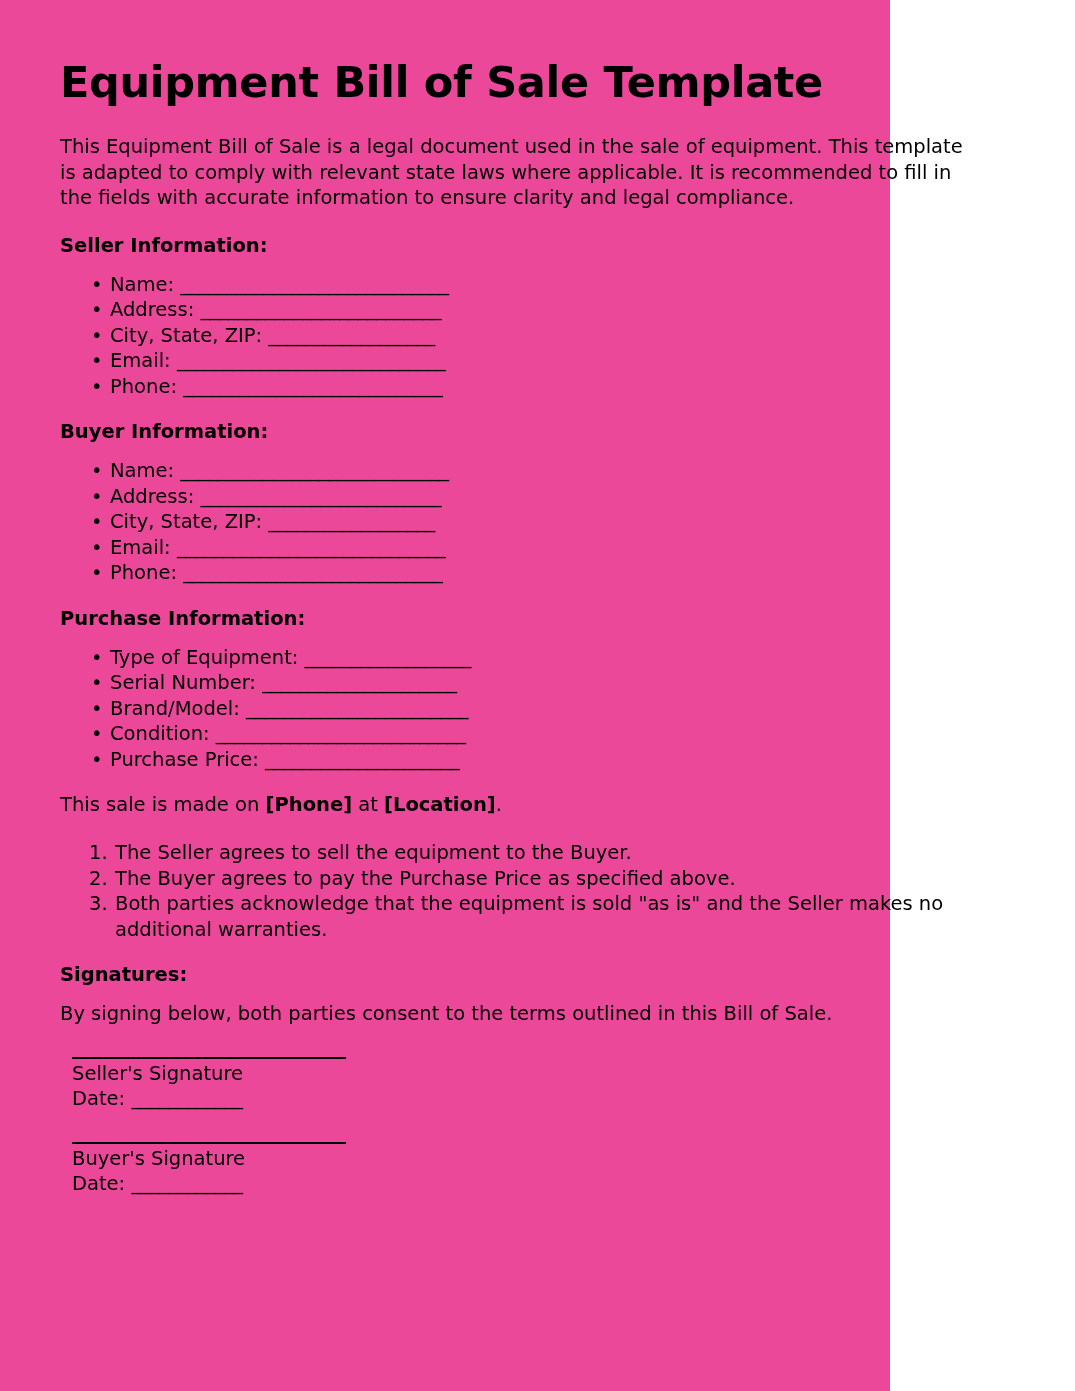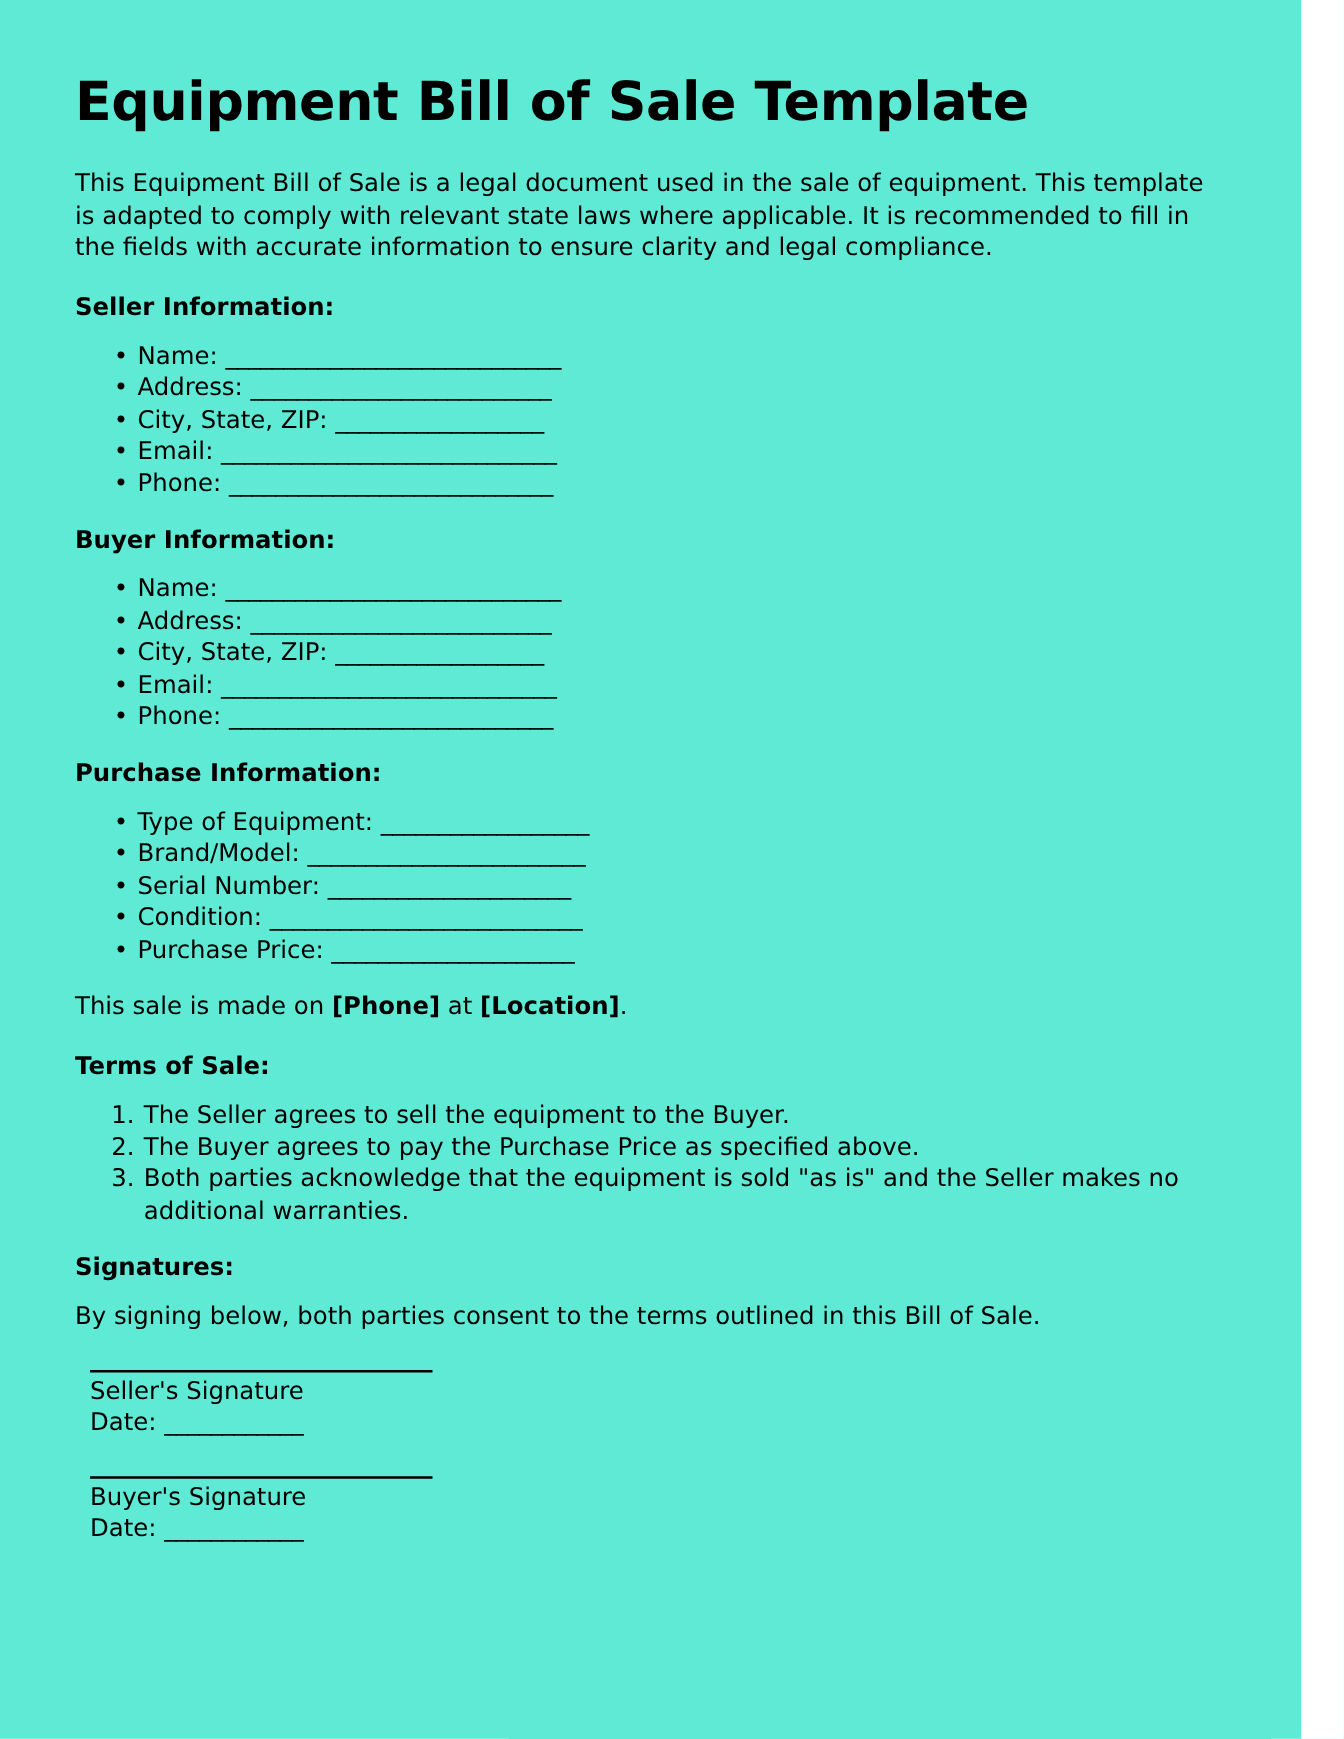--- a/index.html
+++ b/index.html
@@ -14,23 +14,23 @@
     position: relative;
     font-family: "DejaVu Sans", sans-serif;
     color: #000000;
     overflow: hidden;
   }
 
   .page {
     position: absolute;
     left: 0;
     top: 0;
-    width: 1041px;
+    width: 890px;
     height: 1391px;
-    background: #5eead4;
+    background: #ec4899;
   }
 
   .content {
     position: absolute;
     left: 60px;
     top: 58px;
     width: 955px;
   }
 
   
@@ -181,29 +181,28 @@
       <li><span>Name:</span> <span class="blank">_____________________________</span></li>
       <li><span>Address:</span> <span class="blank">__________________________</span></li>
       <li><span>City, State, ZIP:</span> <span class="blank">__________________</span></li>
       <li><span>Email:</span> <span class="blank">_____________________________</span></li>
       <li><span>Phone:</span> <span class="blank">____________________________</span></li>
     </ul>
 
     <h2 class="section-heading">Purchase Information:</h2>
     <ul class="field-list">
       <li><span>Type of Equipment:</span> <span class="blank">__________________</span></li>
+      <li><span>Serial Number:</span> <span class="blank">_____________________</span></li>
       <li><span>Brand/Model:</span> <span class="blank">________________________</span></li>
-      <li><span>Serial Number:</span> <span class="blank">_____________________</span></li>
       <li><span>Condition:</span> <span class="blank">___________________________</span></li>
       <li><span>Purchase Price:</span> <span class="blank">_____________________</span></li>
     </ul>
 
     <p class="sale-line"><span>This sale is made on </span><b>[Phone]</b><span> at </span><b>[Location]</b><span>.</span></p>
 
-    <h2 class="section-heading">Terms of Sale:</h2>
     <ol class="terms-list">
       <li>The Seller agrees to sell the equipment to the Buyer.</li>
       <li>The Buyer agrees to pay the Purchase Price as specified above.</li>
       <li>Both parties acknowledge that the equipment is sold "as is" and the Seller makes no additional warranties.</li>
     </ol>
 
     <h2 class="section-heading">Signatures:</h2>
     <p class="para para-narrow">By signing below, both parties consent to the terms outlined in this Bill of Sale.</p>
 
     <div class="sig-block">

